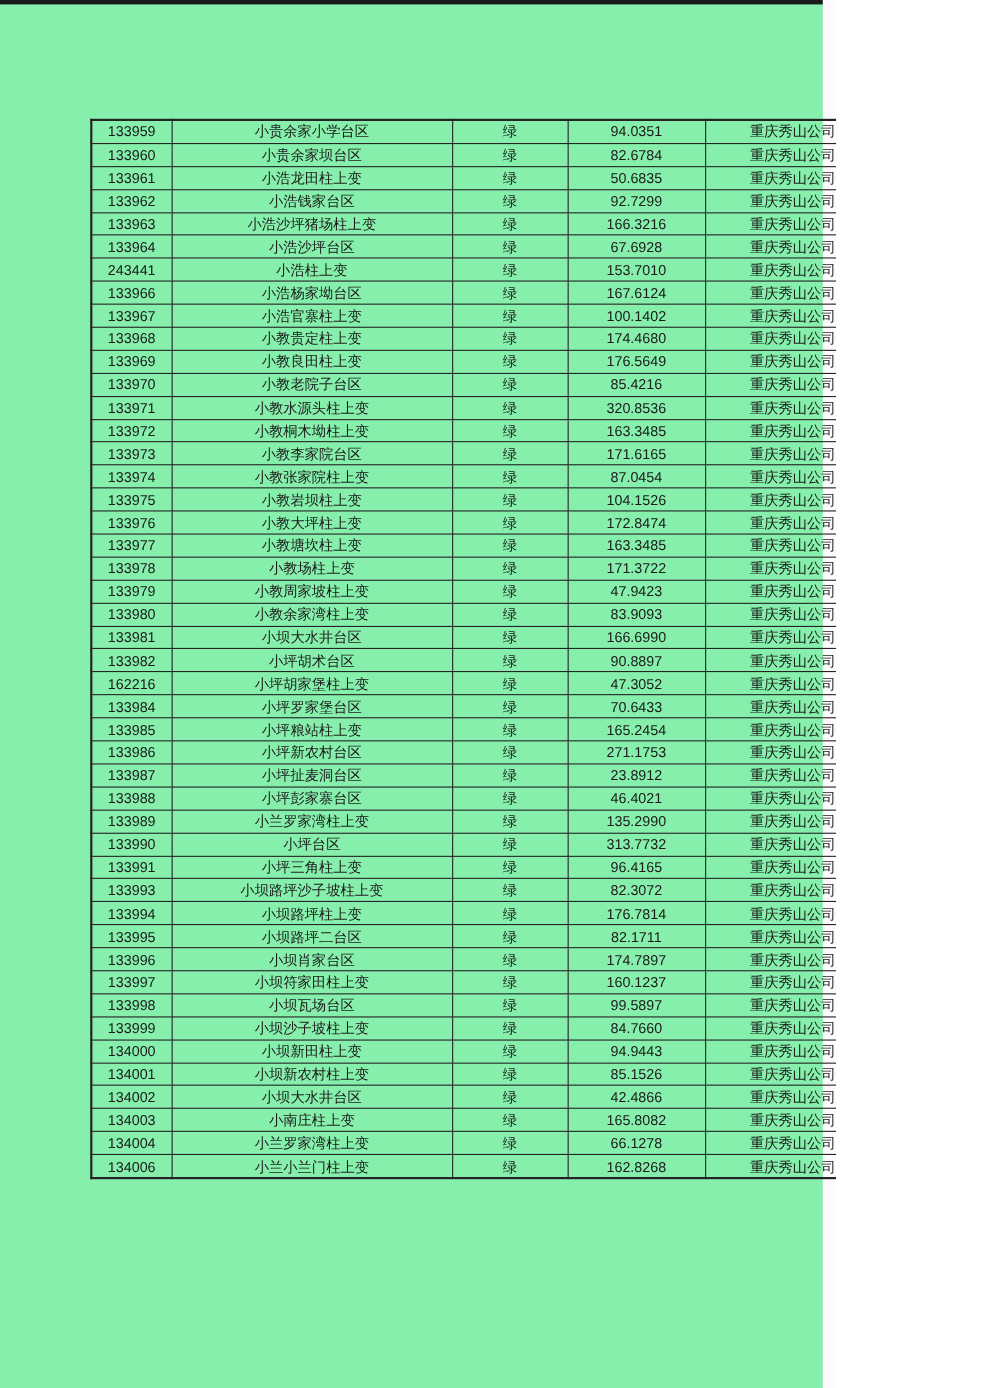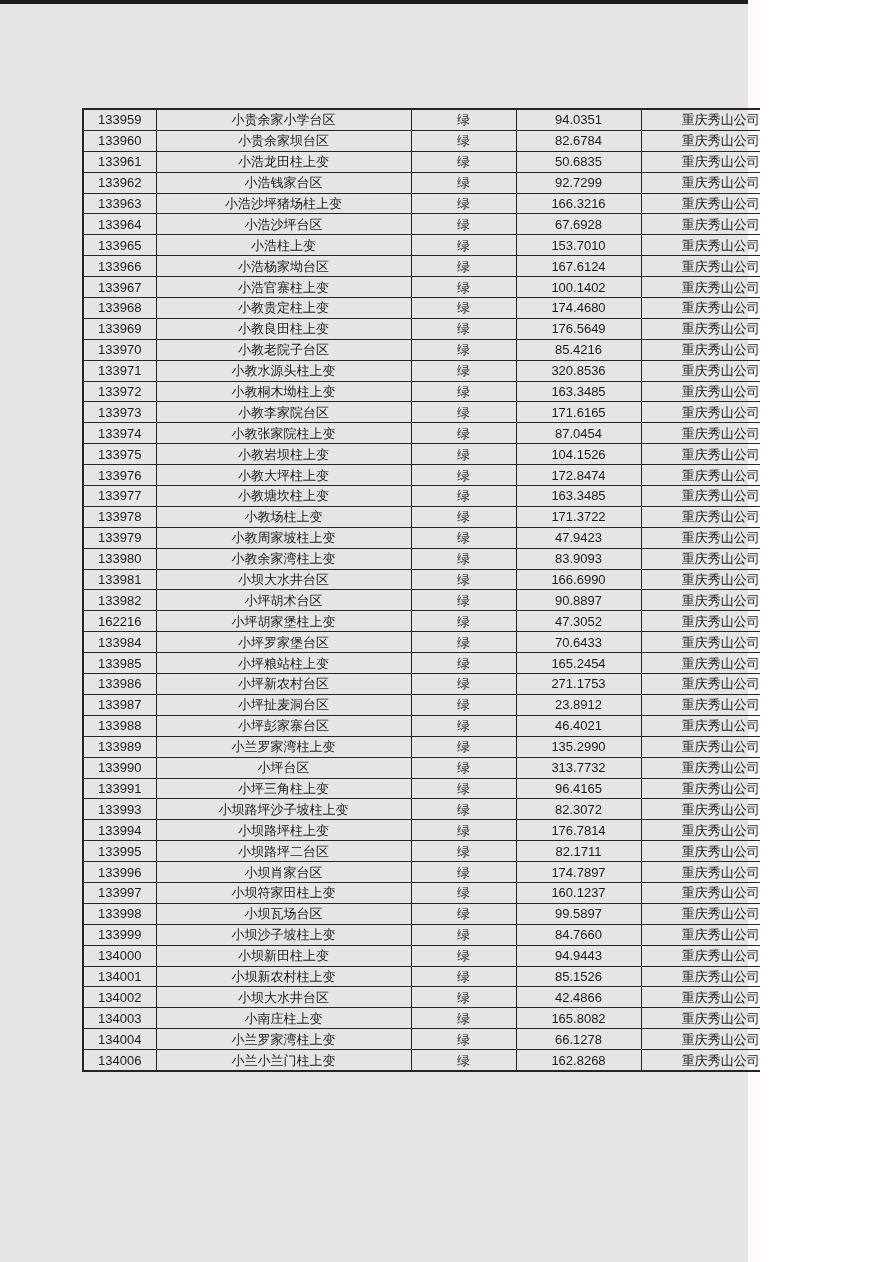--- a/index.html
+++ b/index.html
@@ -5,21 +5,21 @@
   html, body {
     margin: 0;
     padding: 0;
     background: #ffffff;
     font-family: "Liberation Sans", "DejaVu Sans", sans-serif;
   }
   .page {
     position: relative;
     width: 760px;
     height: 1262px;
-    background: #e5e5e5;
+    background: #86efac;
     overflow: hidden;
   }
   .top-bar {
     position: absolute;
     top: 0;
     left: 0;
     width: 889px;
     height: 4px;
     background: #1b1b1b;
   }
@@ -109,21 +109,21 @@
           <td>重庆秀山公司</td>
         </tr>
         <tr>
           <td>133964</td>
           <td>小浩沙坪台区</td>
           <td>绿</td>
           <td>67.6928</td>
           <td>重庆秀山公司</td>
         </tr>
         <tr>
-          <td>133965</td>
+          <td>243441</td>
           <td>小浩柱上变</td>
           <td>绿</td>
           <td>153.7010</td>
           <td>重庆秀山公司</td>
         </tr>
         <tr>
           <td>133966</td>
           <td>小浩杨家坳台区</td>
           <td>绿</td>
           <td>167.6124</td>

